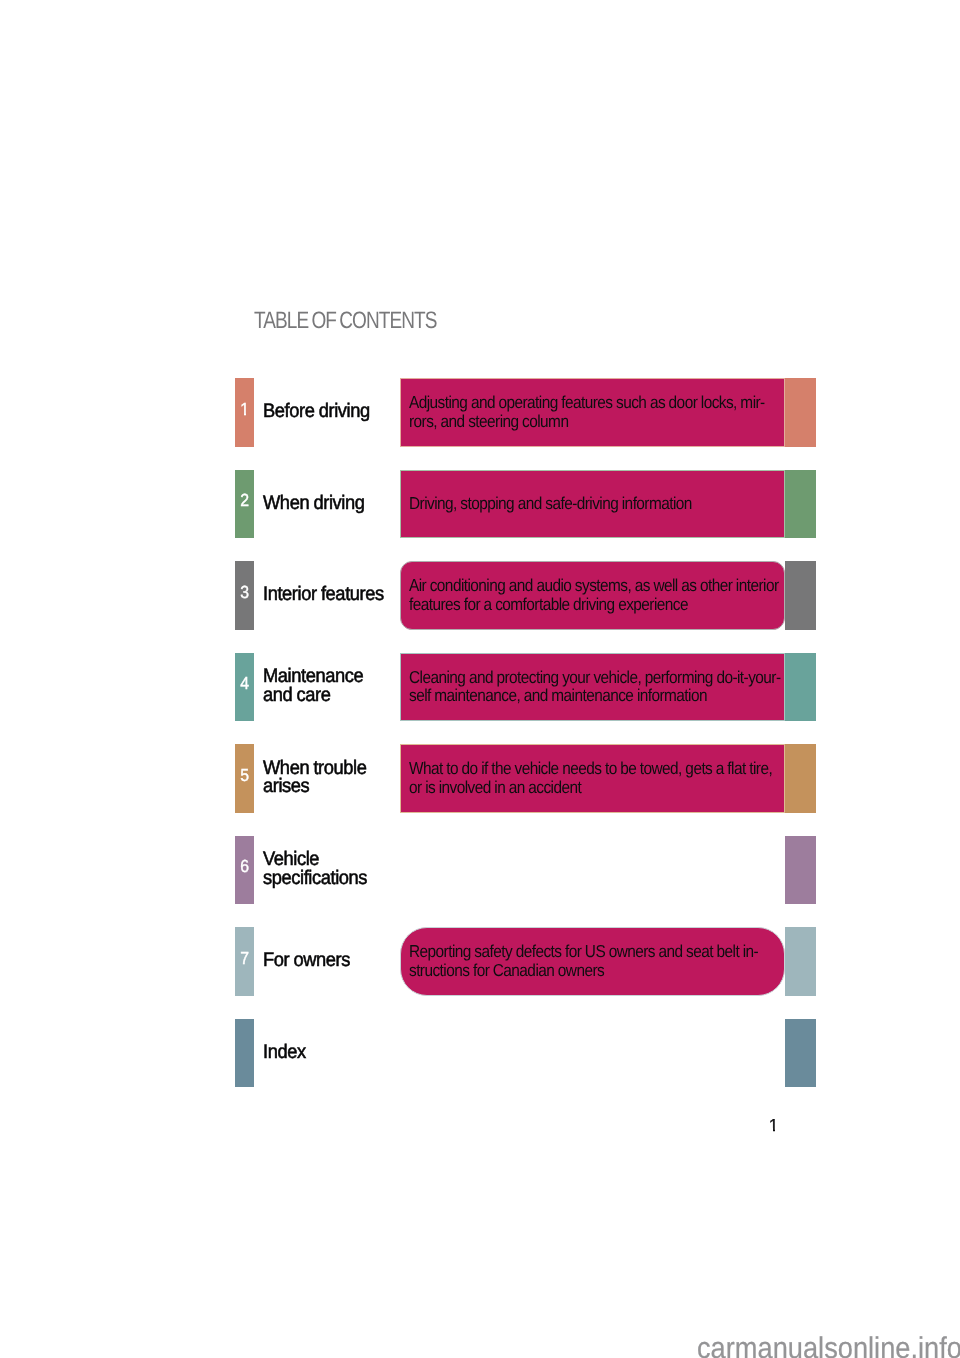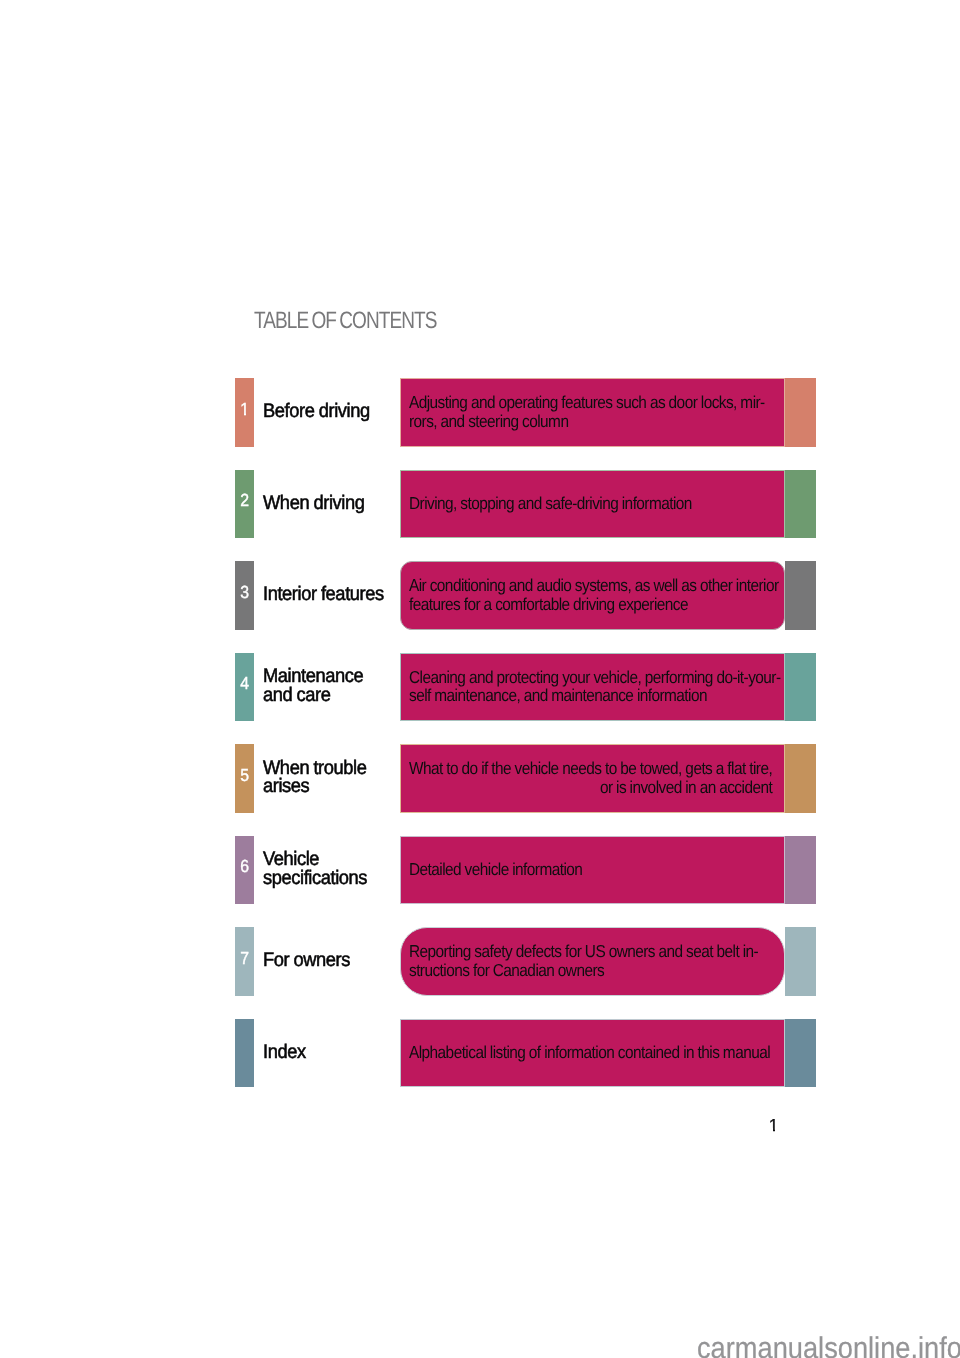--- a/index.html
+++ b/index.html
@@ -153,41 +153,36 @@
         <div class="endcap" style="background: rgb(105, 163, 155);"></div>
       </div>
       <div class="toc-row">
         <div class="tab" style="background: rgb(196, 146, 92); --accent: #C4925C;">
           <div class="tab-num">5</div>
         </div>
         <div class="chapter">
           <div>When trouble</div>
           <div>arises</div>
         </div>
-        <div class="desc-box" style="border-color: rgb(222, 186, 147); text-align: right;">
+        <div class="desc-box" style="border-color: rgb(222, 186, 147);">
           <div class="desc-text">
             <div>What to do if the vehicle needs to be towed, gets a flat tire,</div>
             <div>or is involved in an accident</div>
           </div>
         </div>
         <div class="endcap" style="background: rgb(196, 146, 92);"></div>
       </div>
       <div class="toc-row">
         <div class="tab" style="background: rgb(157, 125, 157); --accent: #9D7D9D;">
           <div class="tab-num">6</div>
         </div>
         <div class="chapter">
           <div>Vehicle</div>
           <div>specifications</div>
         </div>
-        <div class="desc-box" style="border-color: rgb(200, 188, 204);">
-          <div class="desc-text">
-            <div>Detailed vehicle information</div>
-          </div>
-        </div>
         <div class="endcap" style="background: rgb(157, 125, 157);"></div>
       </div>
       <div class="toc-row">
         <div class="tab" style="background: rgb(158, 182, 188); --accent: #9EB6BC;">
           <div class="tab-num">7</div>
         </div>
         <div class="chapter">
           <div>For owners</div>
         </div>
         <div class="desc-box" style="border-color: rgb(200, 210, 214); border-radius: 27px;">
@@ -197,24 +192,19 @@
           </div>
         </div>
         <div class="endcap" style="background: rgb(158, 182, 188);"></div>
       </div>
       <div class="toc-row">
         <div class="tab" style="background: rgb(106, 139, 155); --accent: #6A8B9B;">
           <div class="tab-num"></div>
         </div>
         <div class="chapter">
           <div>Index</div>
-        </div>
-        <div class="desc-box" style="border-color: rgb(190, 200, 207);">
-          <div class="desc-text">
-            <div>Alphabetical listing of information contained in this manual</div>
-          </div>
         </div>
         <div class="endcap" style="background: rgb(106, 139, 155);"></div>
       </div>
     </div>
   <div class="page-num no-foot">1</div>
   <div class="watermark">carmanualsonline.info</div>
 </div>
 
 </body></html>

